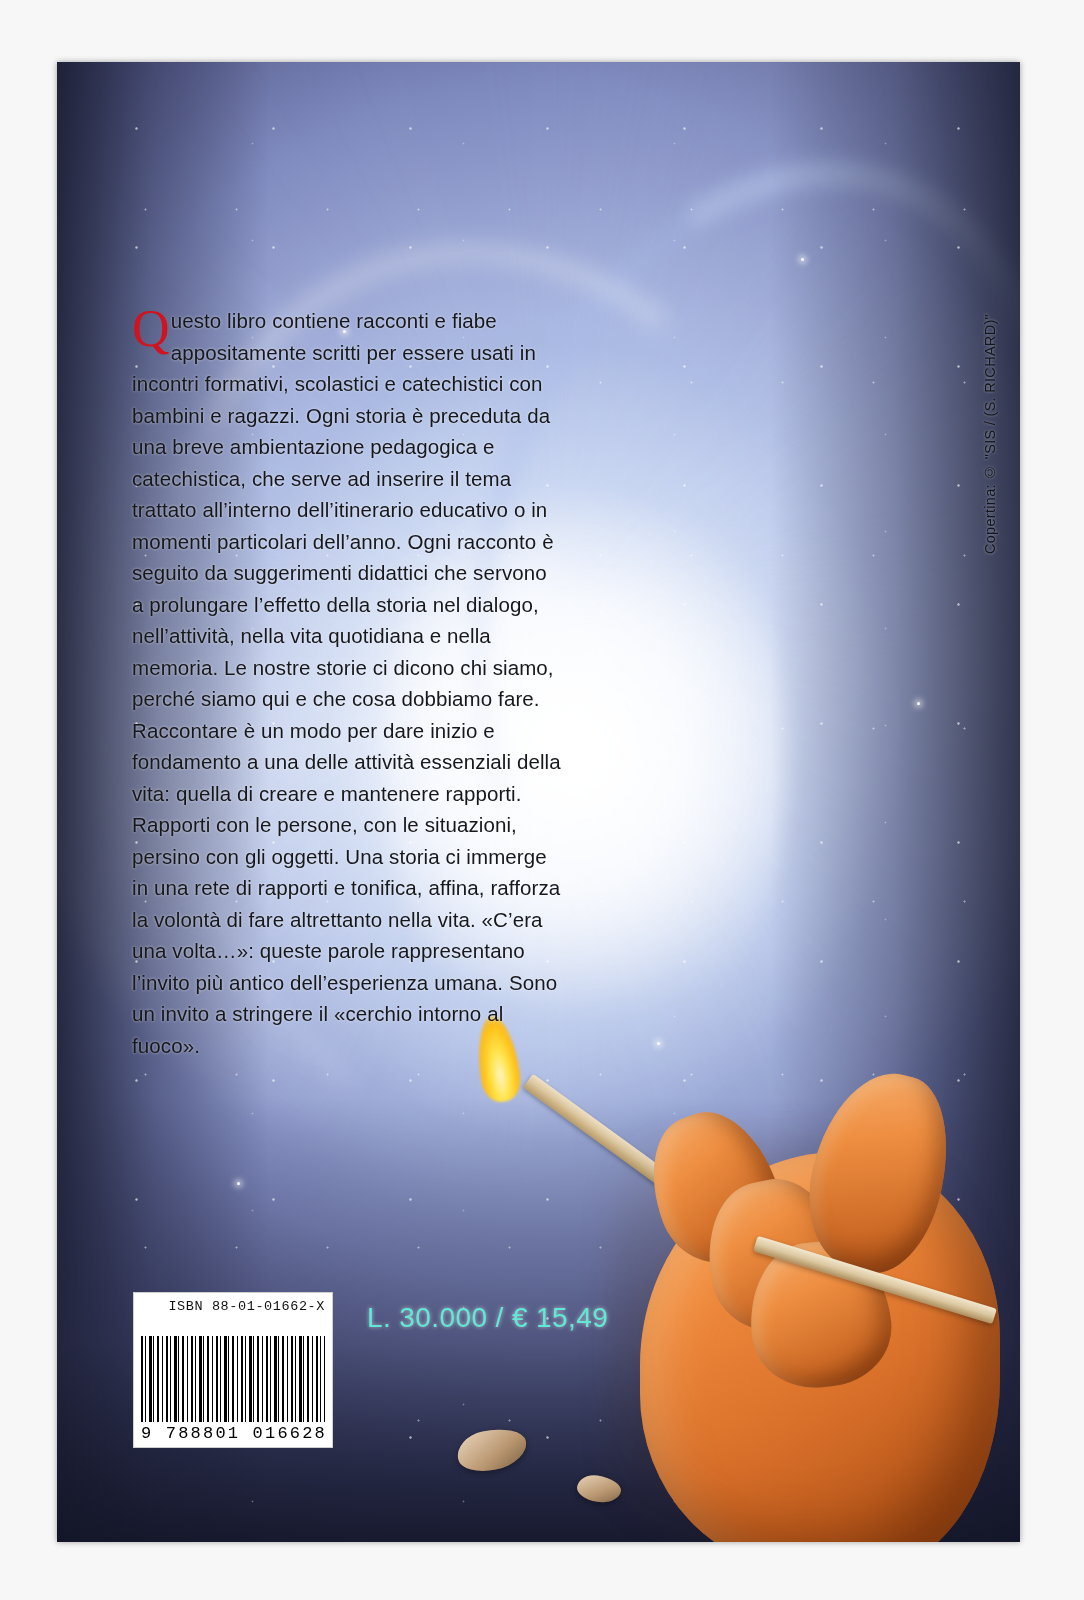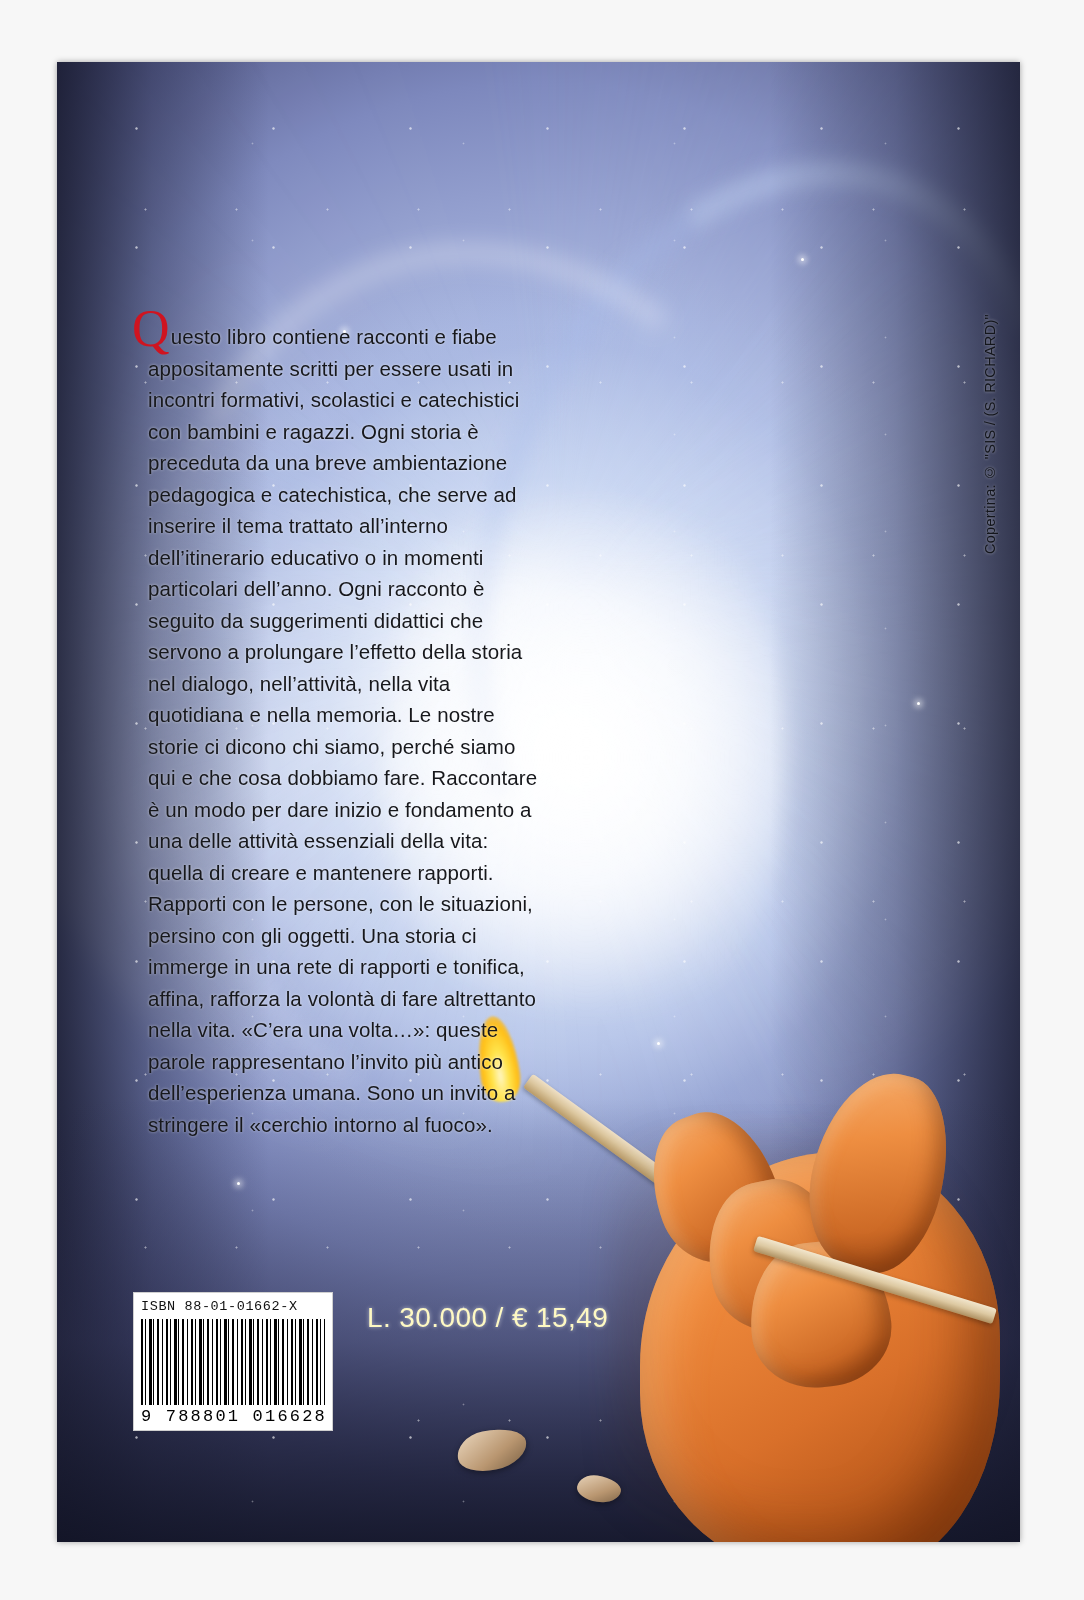--- a/index.html
+++ b/index.html
@@ -234,21 +234,21 @@
     top: 243px;
     width: 430px;
     color: #17181c;
     font-family: "Liberation Sans", sans-serif;
     font-size: 20.5px;
     line-height: 31.5px;
     letter-spacing: 0.1px;
     text-shadow: 0 0 3px rgba(255,255,255,0.55);
   }
   #blurb p {
-    margin: 16px;
+    margin: 0;
   }
   .dropcap {
     color: #cf1420;
     font-family: "Liberation Serif", serif;
     font-size: 52px;
     line-height: 40px;
     font-weight: 400;
     float: left;
     margin: 4px 1px 0 0;
     text-shadow: none;
@@ -267,43 +267,44 @@
     white-space: nowrap;
     text-shadow: 0 0 3px rgba(255,255,255,0.5);
   }
 
   
   #price {
     position: absolute;
     left: 310px;
     top: 1240px;
     font-size: 28px;
-    color: #fef9c3;
+    color: #5eead4;
     letter-spacing: 0.4px;
     text-shadow: 0 0 4px rgba(255,255,255,0.6);
   }
 
   
   #barcode-block {
     position: absolute;
     left: 76px;
     top: 1230px;
     width: 200px;
     background: #ffffff;
     padding: 6px 7px 4px 7px;
     box-sizing: border-box;
     border: 1px solid #cfcfcf;
   }
   #isbn-text {
     font-family: "Liberation Mono", monospace;
     font-size: 13.5px;
     letter-spacing: 0.6px;
     color: #111;
-    margin-bottom: 5px;
+    margin-bottom: 22px;
     white-space: nowrap;
+    text-align: right;
   }
   #barcode-bars {
     height: 86px;
     width: 100%;
     background-image:
       repeating-linear-gradient(90deg,
         #000 0px, #000 2px, #fff 2px, #fff 4px,
         #000 4px, #000 5px, #fff 5px, #fff 8px,
         #000 8px, #000 11px, #fff 11px, #fff 12px,
         #000 12px, #000 13px, #fff 13px, #fff 16px,

